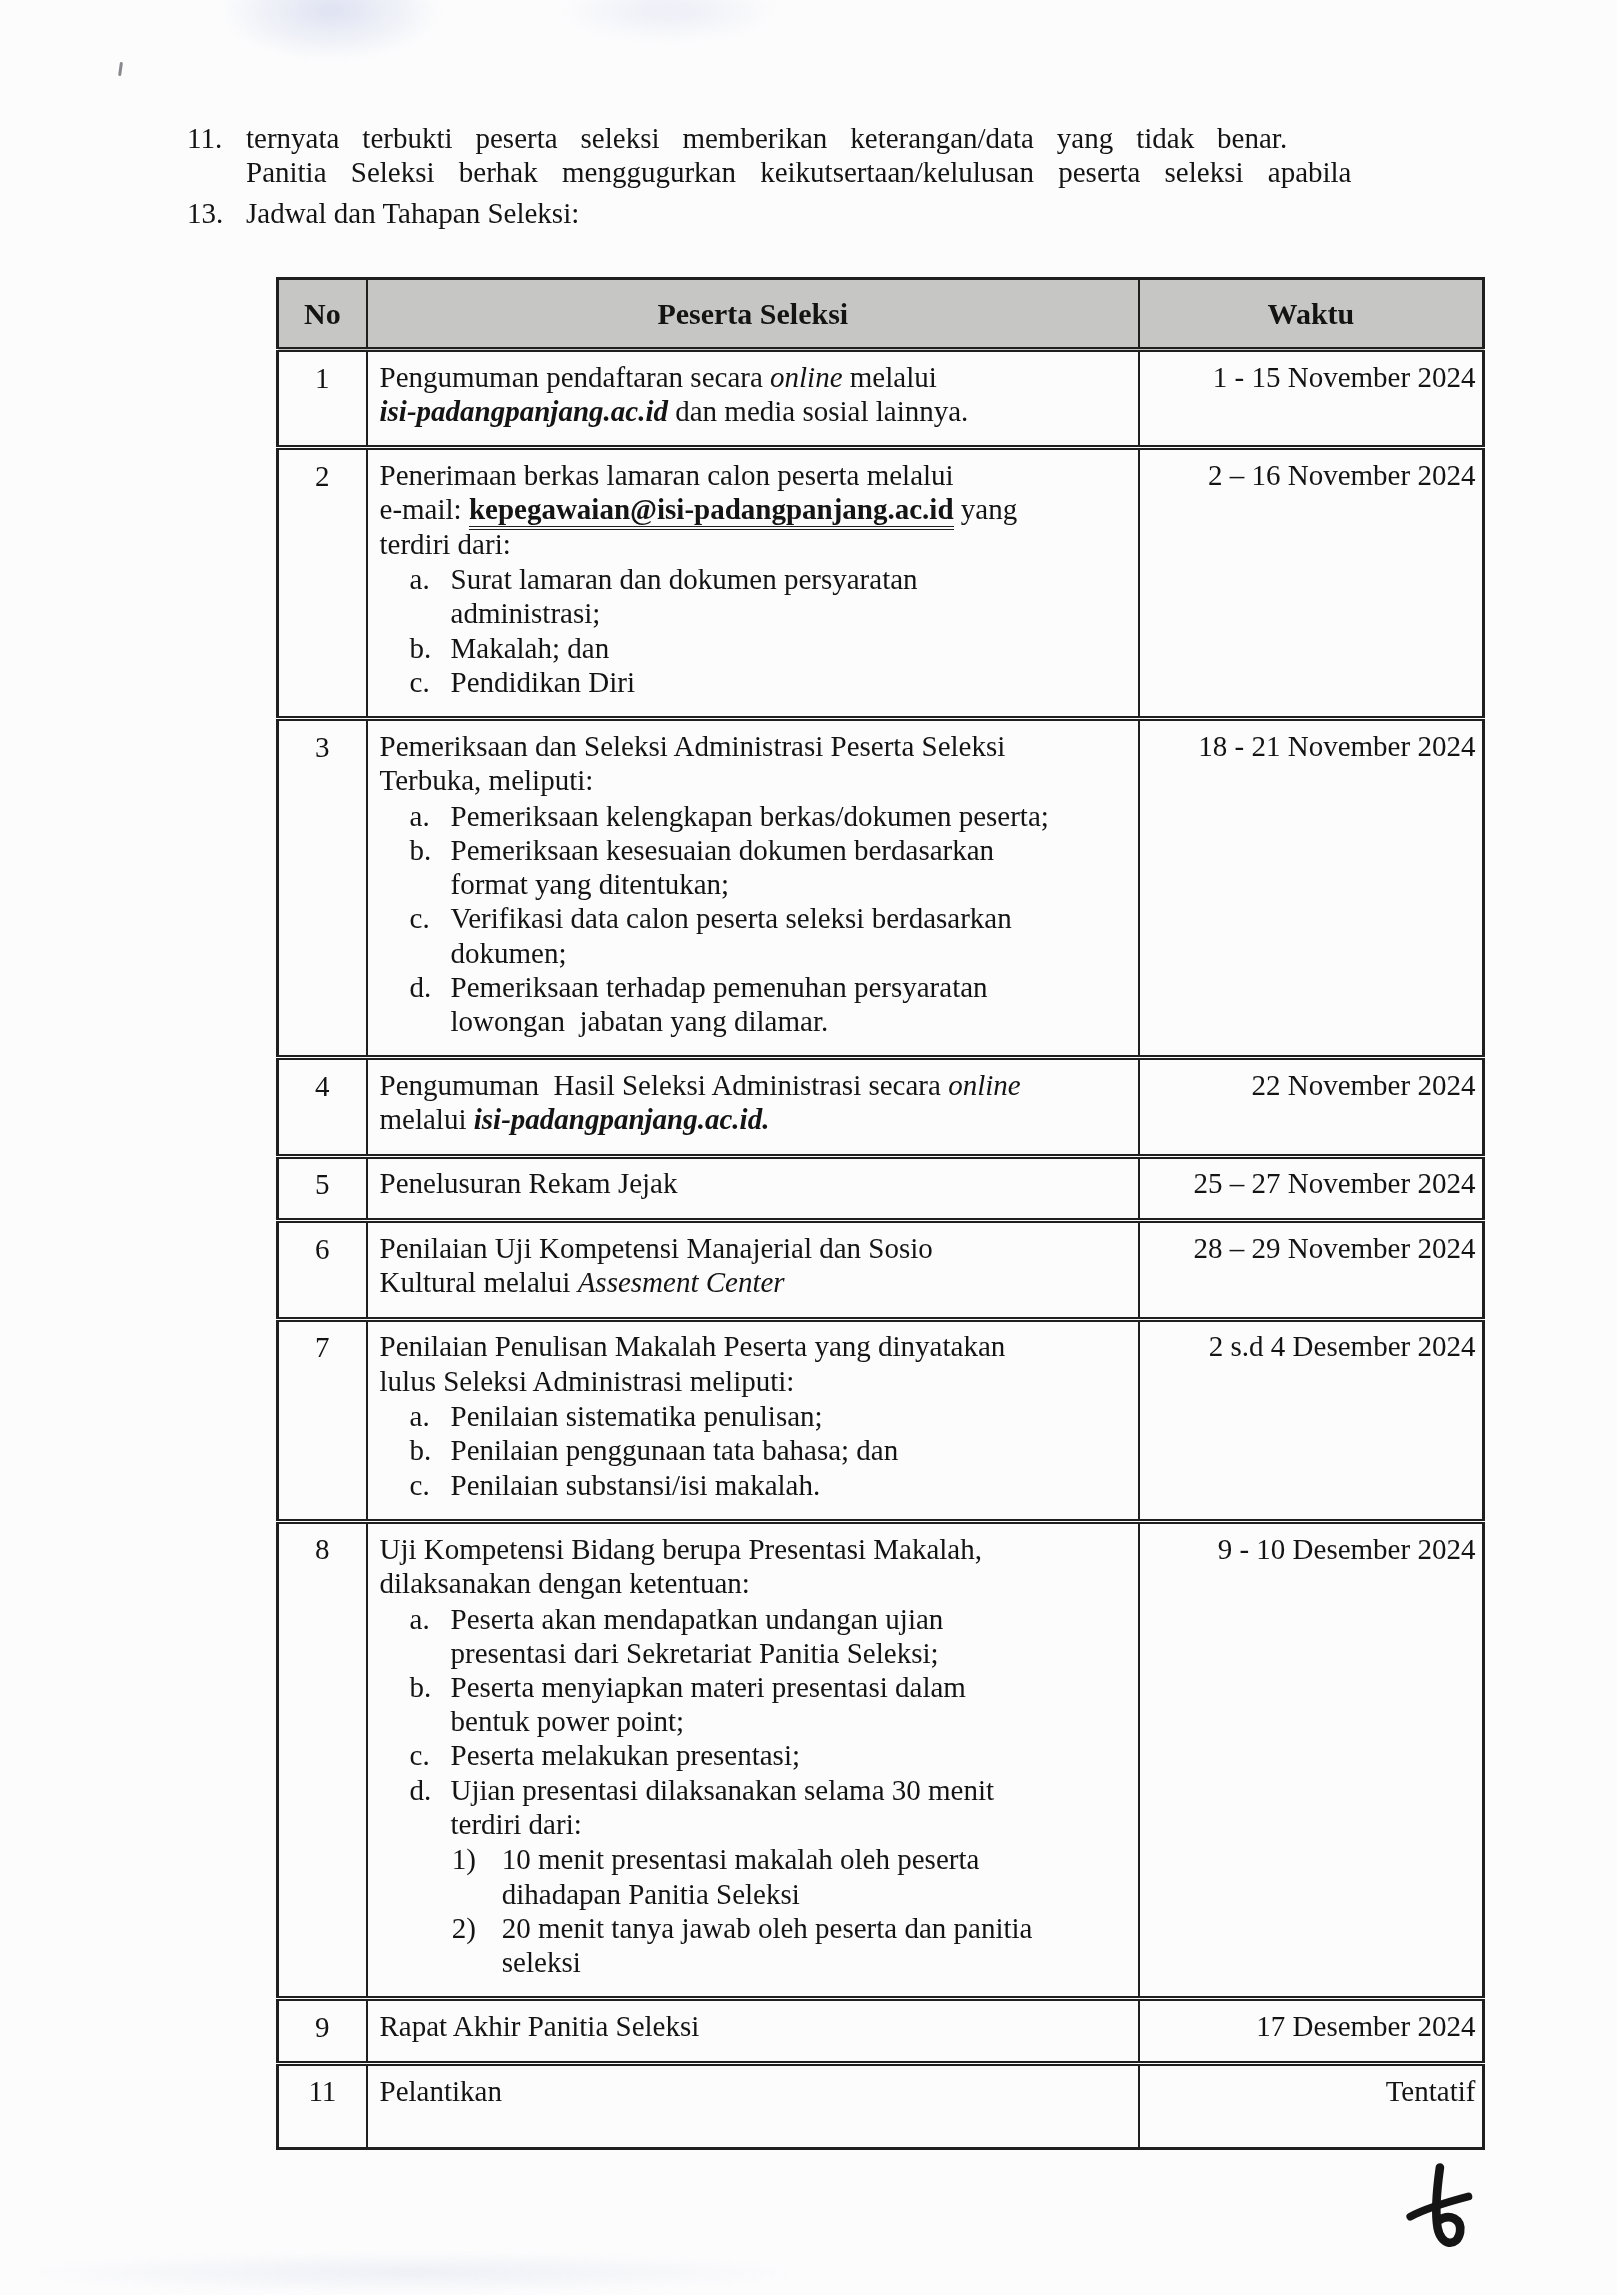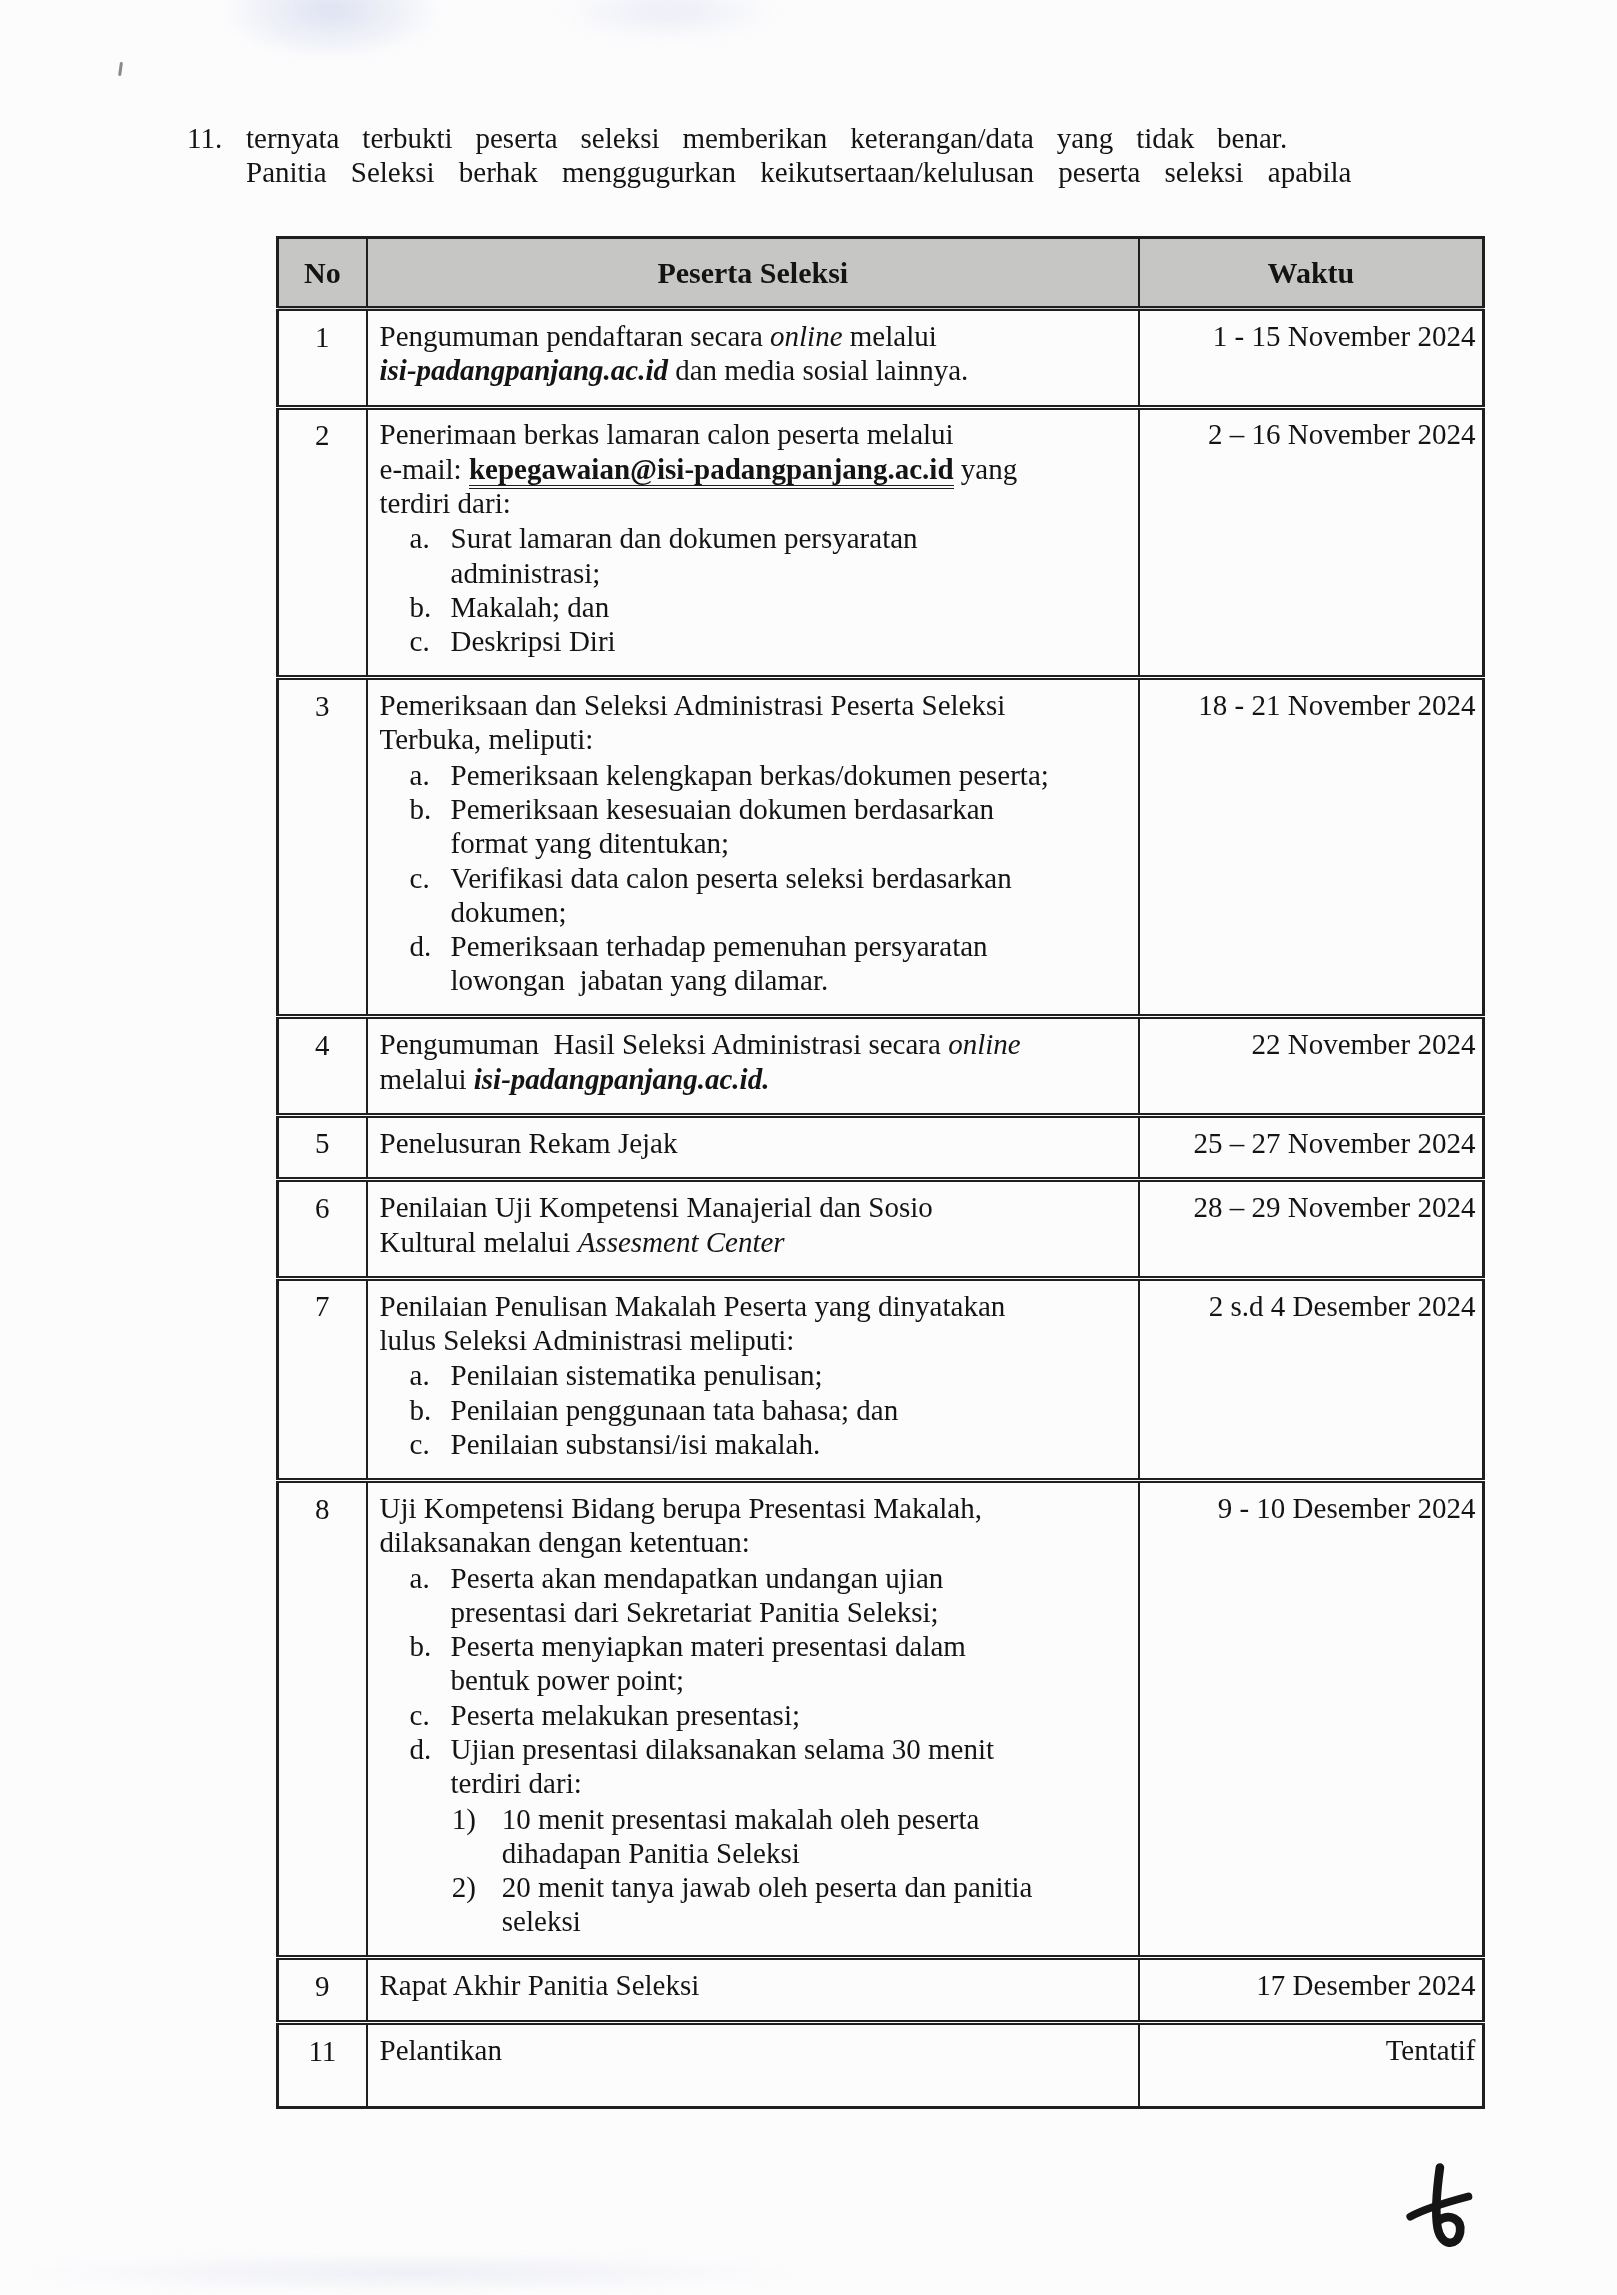--- a/index.html
+++ b/index.html
@@ -100,20 +100,26 @@
   <div class="speck"></div>
 
   <section class="intro">
     <div class="intro-item">
       <span class="intro-num">11.</span>
       <span class="intro-body">
         <span class="intro-line ws2">ternyata terbukti peserta seleksi memberikan keterangan/data yang tidak benar.</span>
         <span class="intro-line ws1">Panitia Seleksi berhak menggugurkan keikutsertaan/kelulusan peserta seleksi apabila</span>
       </span>
     </div>
+    <div class="intro-item">
+      <span class="intro-num">13.</span>
+      <span class="intro-body">
+        <span class="intro-line">Jadwal dan Tahapan Seleksi:</span>
+      </span>
+    </div>
   </section>
 
   <table class="schedule">
     <colgroup>
       <col class="col-no">
         <col class="col-keg">
         <col class="col-waktu">
     </colgroup>
     <thead>
       <tr>
@@ -142,21 +148,21 @@
                 <span class="marker">a.</span>
                 <span class="sub-text">Surat lamaran dan dokumen persyaratan
 administrasi;</span>
               </div>
               <div class="sub-item">
                 <span class="marker">b.</span>
                 <span class="sub-text">Makalah; dan</span>
               </div>
               <div class="sub-item">
                 <span class="marker">c.</span>
-                <span class="sub-text">Deskripsi Diri</span>
+                <span class="sub-text">Pendidikan Diri</span>
               </div>
             </div>
           </td>
           <td class="cell-waktu">2 – 16 November 2024</td>
         </tr>
         <tr>
           <td class="cell-no">3</td>
           <td class="cell-keg">
             <div class="keg-text"><span>Pemeriksaan dan Seleksi Administrasi Peserta Seleksi
 Terbuka, meliputi:</span></div>

